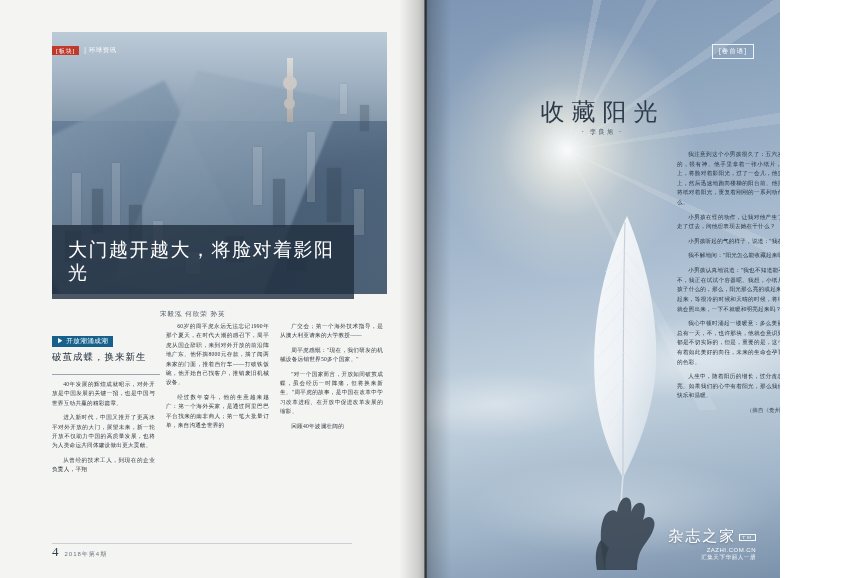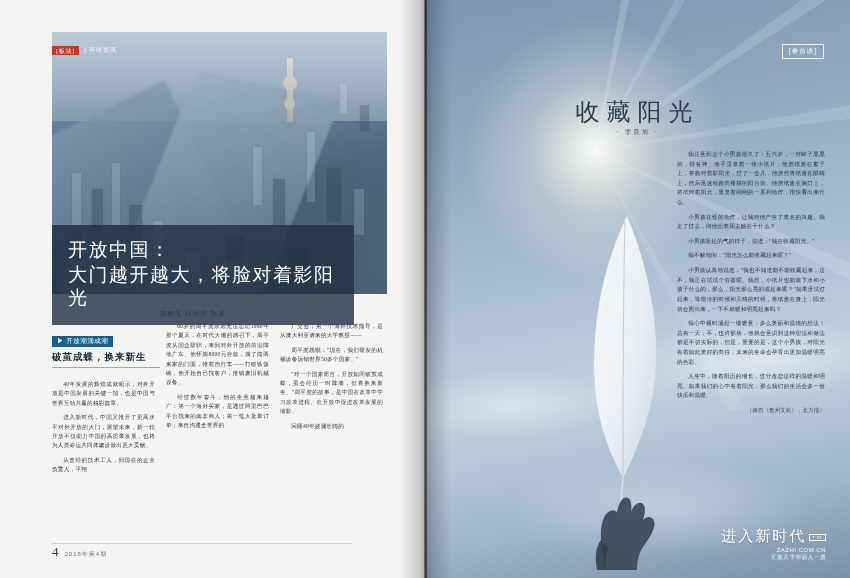--- a/index.html
+++ b/index.html
@@ -152,23 +152,23 @@
     padding: 2px 5px;
     letter-spacing: 0.5px;
     line-height: 1;
   }
   .sub-head-title {
     margin-top: 4px;
     font-family: "Liberation Serif", serif;
     font-size: 9.5px;
     color: #1b2b3a;
     letter-spacing: 1px;
-    font-weight: bold;
+    font-weight: normal;
     border-bottom: 1px solid #9aa7b2;
-    padding-bottom: 3px;
+    padding-bottom: 10px;
     width: 108px;
   }
 
   .byline {
     position: absolute;
     left: 160px;
     top: 310px;
     font-size: 6.5px;
     color: #4a5460;
     letter-spacing: 1px;
@@ -219,21 +219,21 @@
   .footer-rule {
     position: absolute;
     left: 52px; bottom: 34px;
     width: 300px; height: 1px;
     background: #c9cfd4;
   }
 
   
   .page-right {
     position: relative;
-    width: 425px; height: 578px;
+    width: 355px; height: 578px;
     overflow: hidden;
     background: linear-gradient(170deg, #7e96b4 0%, #8fa6bf 20%, #a9bcd0 45%, #c3d2de 65%, #9fb4c8 85%, #7b91ab 100%);
     text-decoration: underline;
   }
   .page-right::before {
     content:"";
     position:absolute; top:0; left:0; width:26px; height:100%;
     background: linear-gradient(to left, rgba(0,0,0,0) 0%, rgba(0,0,0,0.18) 75%, rgba(0,0,0,0.30) 100%);
     z-index: 9; pointer-events:none;
   }
@@ -402,21 +402,20 @@
       <div class="tower"></div>
       <div class="haze"></div>
     </div>
 
     <div class="left-runhead">
       <span class="runhead-tag">[板块]</span>
       <span class="runhead-text">| 环球资讯</span>
     </div>
 
     <div class="headline-box">
-      <div class="headline-line1">开放中国：</div>
       <div class="headline-line2">大门越开越大，将脸对着影阳光</div>
     </div>
 
     <div class="sub-head-wrap">
       <span class="sub-head-tag">▶ 开放潮涌成潮</span>
       <div class="sub-head-title">破茧成蝶，换来新生</div>
     </div>
 
     <div class="byline">宋毅泓  何欣荣  孙英</div>
 
@@ -500,21 +499,21 @@
       <p>小男孩听起的气的样子，说道："我在收藏阳光。"</p>
       <p>我不解地问："阳光怎么能收藏起来呢？"</p>
       <p>小男孩认真地说道："我也不知道能不能收藏起来，这不，我正在试试个容器呢。我想，小纸片也能装下水和小孩子什么的，那么，阳光那么亮的或起来呢？"如果没试过起来，等很冷的时候和天晴的时候，将纸盖在身上，阳光就会照出来，一下不就暖和明亮起来吗？</p>
       <p>我心中顿时涌起一缕暖意：多么美丽和温情的想法！总有一天，不，也许那块，他就会意识到这种想法和做法都是不切实际的，但是，重要的是，这个小男孩，对阳光有着如此美好的向往，未来的生命会孕育出更加温暖明亮的色彩。</p>
       <p>人生中，随着阳历的增长，过分贪恋这样的温暖和明亮。如果我们的心中有着阳光，那么我们的生活会多一份快乐和温暖。</p>
       <p class="sig">（摘自《贵州文苑》，北方报）</p>
     </div>
 
     <div class="brand">
       <div class="brand-name">
-        <span>进入新时代</span><span class="brand-mark">TM</span>
+        <span>杂志之家</span><span class="brand-mark">TM</span>
       </div>
       <div class="brand-url">ZAZHI.COM.CN</div>
       <div class="brand-tag">汇集天下华丽人一册</div>
     </div>
   </div>
 
   <div class="gutter"></div>
 </div>
 
 </body></html>

